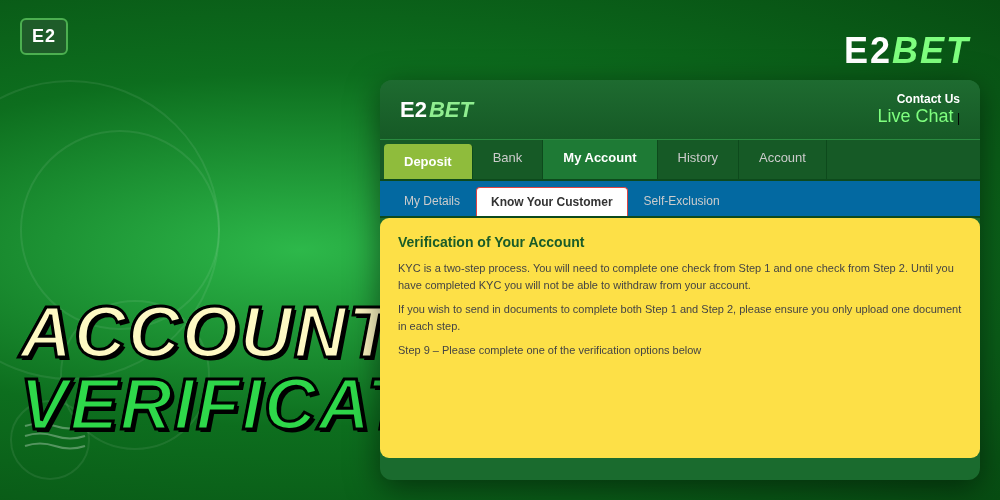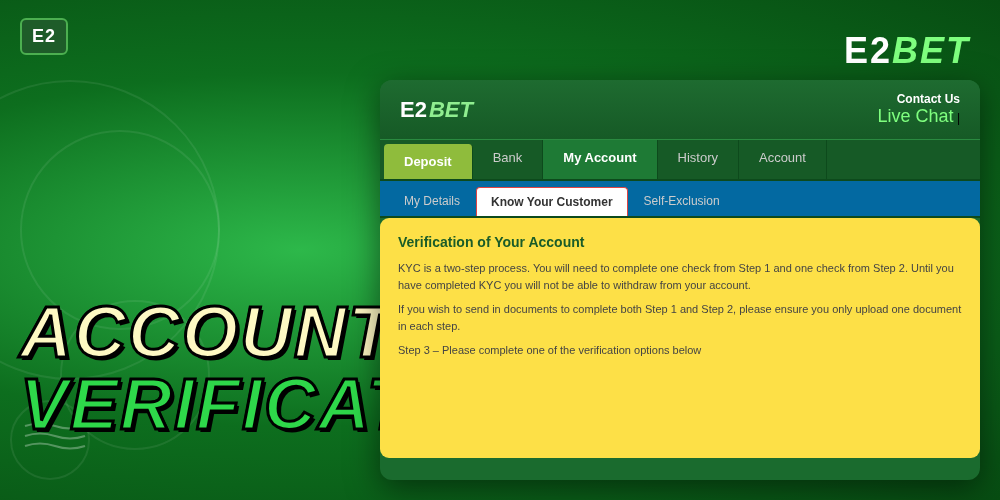--- a/index.html
+++ b/index.html
@@ -305,16 +305,16 @@
   <div class="sub-tabs">
     <div class="sub-tab">My Details</div>
     <div class="sub-tab active">Know Your Customer</div>
     <div class="sub-tab">Self-Exclusion</div>
   </div>
 
   <div class="content-area">
     <div class="content-title">Verification of Your Account</div>
     <p class="content-text">KYC is a two-step process. You will need to complete one check from Step 1 and one check from Step 2. Until you have completed KYC you will not be able to withdraw from your account.</p>
     <p class="content-text">If you wish to send in documents to complete both Step 1 and Step 2, please ensure you only upload one document in each step.</p>
-    <p class="content-text">Step 3 – Please complete one of the verification options below</p>
+    <p class="content-text">Step 9 – Please complete one of the verification options below</p>
   </div>
 
 </div>
 
 </body></html>

